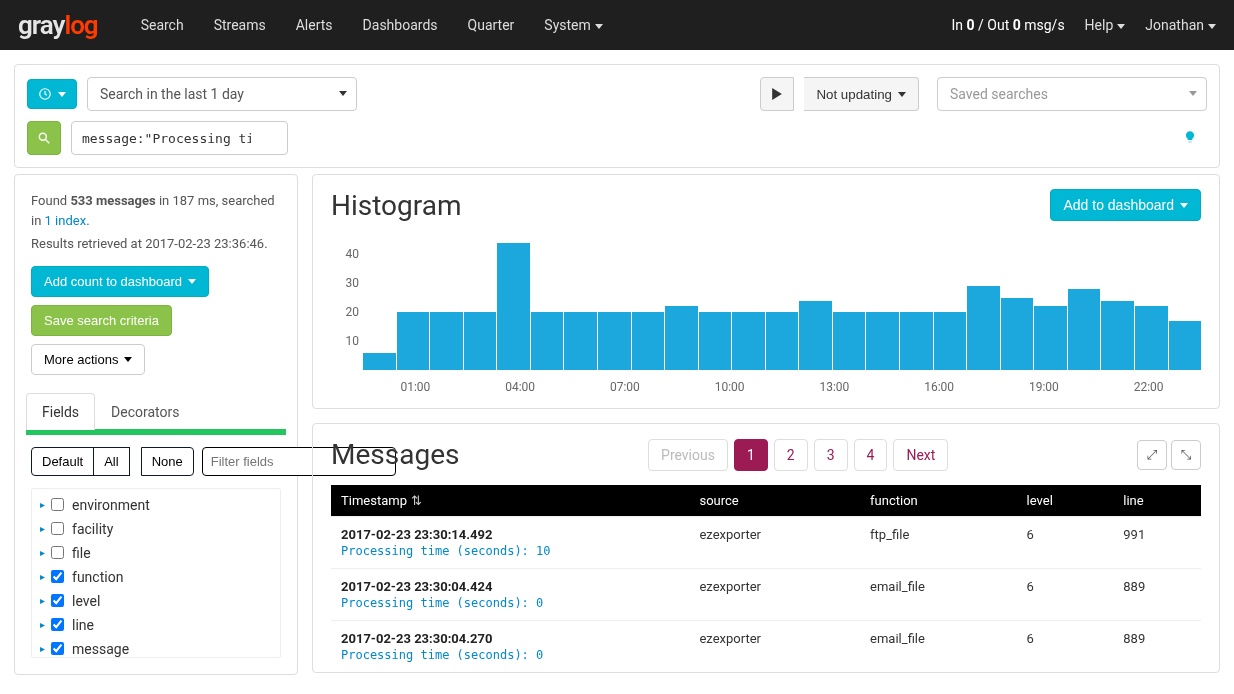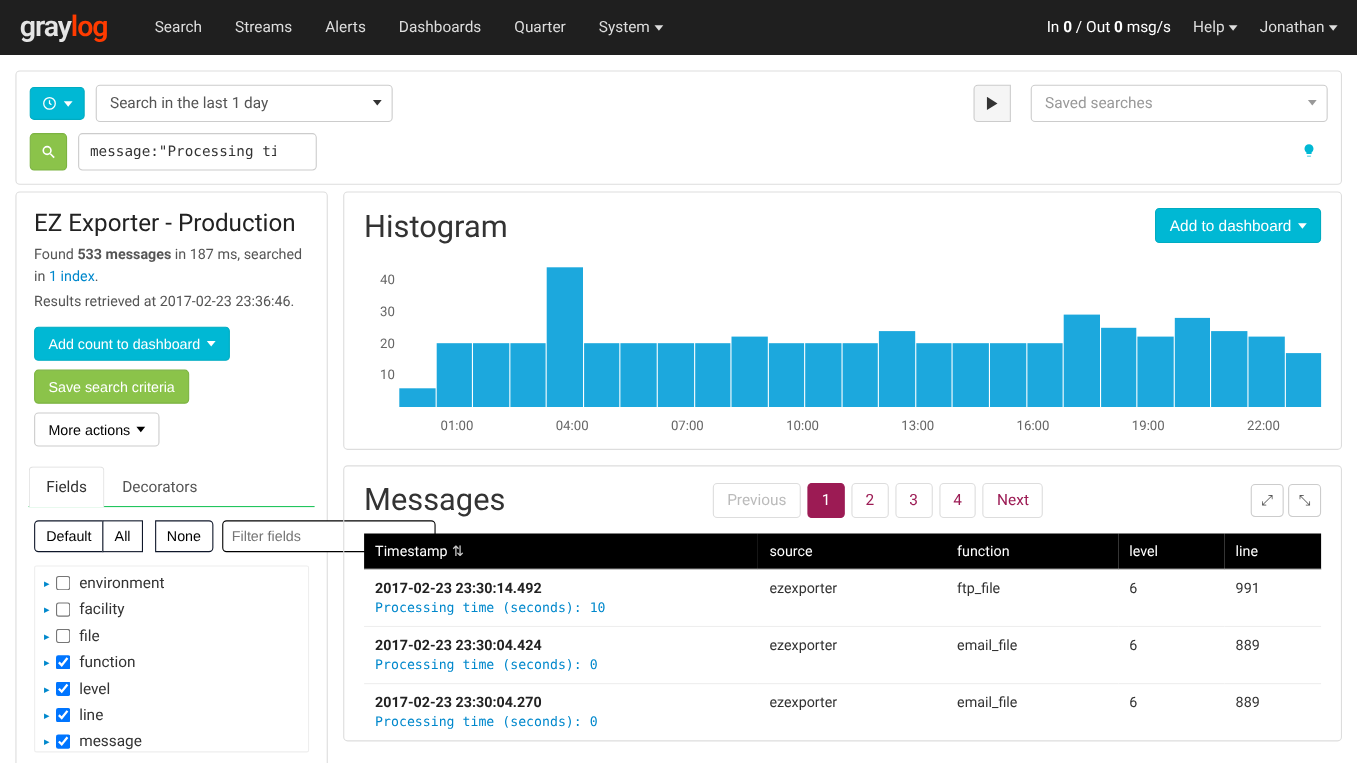--- a/index.html
+++ b/index.html
@@ -36,21 +36,21 @@
 
 .content { display: flex; gap: 14px; padding: 0 14px 14px; }
 .sidebar { width: 284px; border: 1px solid #ddd; border-radius: 4px; padding: 16px; }
 .sidebar h2 { font-size: 22px; font-weight: 400; color: #222; margin-bottom: 6px; }
 .sidebar .meta { font-size: 13px; color: #555; line-height: 1.5; margin-bottom: 4px; }
 .sidebar .meta a { color: #08c; cursor: pointer; text-decoration: none; }
 .sidebar .meta b { font-weight: 700; }
 .sidebar-buttons { margin-top: 12px; display: flex; flex-wrap: wrap; gap: 8px; }
 .sidebar-buttons .btn { font-size: 13px; }
 
-.tabs { display: flex; border-bottom: 1px solid #22c55e; margin: 18px -5px 0; }
+.tabs { display: flex; border-bottom: 6px solid #22c55e; margin: 18px -5px 0; }
 .tab { padding: 10px 15px; cursor: pointer; color: #555; border: 1px solid transparent; border-bottom: none; margin-bottom: -1px; }
 .tab.active { border-color: #ddd; border-radius: 4px 4px 0 0; background: #fff; color: #333; }
 
 .filter-row { display: flex; margin-top: 12px; }
 .filter-row .fbtn { padding: 6px 10px; border: 1px solid #0f172a; background: #fff; cursor: pointer; font-size: 13px; margin-left: -1px; }
 .filter-row .fbtn:first-child { border-radius: 4px 0 0 4px; margin-left: 0; }
 .filter-row .fbtn:nth-child(3) { border-radius: 0 4px 4px 0; margin-left: 11px; }
 .filter-row input { flex: 1; margin-left: 8px; padding: 6px 8px; border: 1px solid #000000; border-radius: 4px; font-size: 13px; }
 
 .field-list { margin-top: 12px; overflow-y: scroll; height: 170px; border: 1px solid #eee; border-radius: 2px; padding: 4px 0; }
@@ -126,20 +126,24 @@
     <div class="timepicker">
       <div class="select-like">Search in the last 1 day</div>
       <span class="caret-down select-caret"></span>
     </div>
     <div class="spacer"></div>
     <button class="play-btn">
       <svg width="12" height="12" viewBox="0 0 10 10">
           <path d="M1 0 L9 5 L1 10 Z" fill="#333"></path>
         </svg>
     </button>
+    <button class="updating-btn">
+        <span>Not updating</span>
+        <span class="caret-down" style="margin-left:6px;"></span>
+      </button>
     <div class="saved-searches">
       <div class="select-like">Saved searches</div>
       <span class="caret-down select-caret" style="border-top-color:#999;"></span>
     </div>
   </div>
   <div class="search-row2">
     <button class="search-btn">
       <svg width="14" height="14" viewBox="0 0 24 24">
           <circle cx="10" cy="10" r="6" fill="none" stroke="white" stroke-width="2.5"></circle>
           <line x1="15" y1="15" x2="21" y2="21" stroke="white" stroke-width="2.5"></line>
@@ -151,21 +155,20 @@
         <svg width="14" height="14" viewBox="0 0 24 24">
             <path d="M9 21h6v-1H9v1zm3-19C8 2 5 5 5 9c0 2.4 1.2 4.5 3 5.7V17h8v-2.3c1.8-1.2 3-3.3 3-5.7 0-4-3-7-7-7z" fill="#00b8d4"></path>
           </svg>
       </span>
     </div>
   </div>
 </div>
 
 <div class="content">
   <div class="sidebar">
-    <h2>EZ Exporter - Production</h2>
     <div class="meta">
       <span>Found </span><b>533 messages</b><span> in 187 ms, searched in </span><a>1 index</a><span>.</span>
     </div>
     <div class="meta">Results retrieved at 2017-02-23 23:36:46.</div>
     <div class="sidebar-buttons">
       <button class="btn btn-blue">
           <span>Add count to dashboard</span>
           <span class="caret-down" style="border-top-color:#fff;margin-left:6px;"></span>
         </button>
       <button class="btn btn-green">Save search criteria</button>

